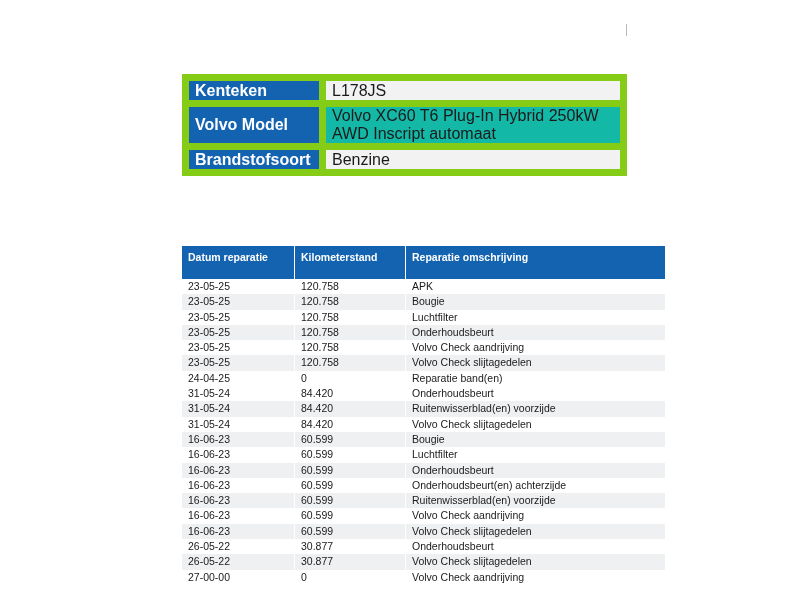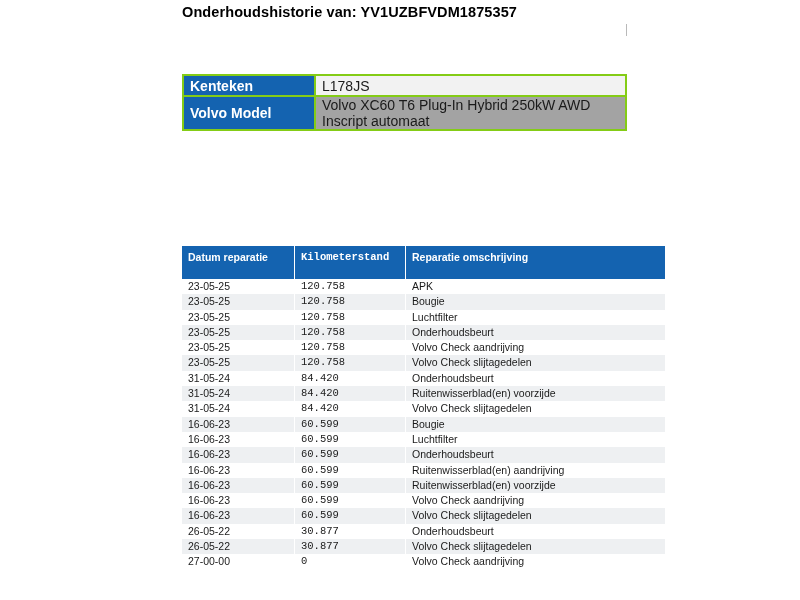--- a/index.html
+++ b/index.html
@@ -44,36 +44,36 @@
     position: absolute;
     left: 182px;
     top: 74px;
     width: 445px;
     border-collapse: collapse;
     table-layout: fixed;
   }
   .info-table td {
     height: 19px;
     padding: 0 6px;
-    font-size: 14px;
+    font-size: 16px;
     vertical-align: middle;
-    border: 2px solid #84cc16;
+    border: 7px solid #84cc16;
   }
   .info-table td.label {
     width: 118px;
     background: #1463b0;
     color: #ffffff;
     font-weight: bold;
   }
   .info-table td.value {
     background: #f2f2f2;
     color: #1a1a1a;
   }
   .info-table tr.alt td.value {
-    background: #a3a3a3;
+    background: #14b8a6;
   }
   
   .hist-table {
     position: absolute;
     left: 182px;
     top: 246px;
     width: 445px;
     border-collapse: collapse;
     table-layout: fixed;
   }
@@ -96,40 +96,43 @@
     vertical-align: middle;
     border-right: 1px solid #ffffff;
     color: #1a1a1a;
     white-space: nowrap;
     overflow: hidden;
   }
   .hist-table td:last-child { border-right: none; }
   .hist-table tr.odd td { background: #ffffff; }
   .hist-table tr.even td { background: #eef0f2; }
   .col-date { width: 100px; margin-top: 28px; }
-  .col-km { width: 98px; font-family: Liberation Mono, monospace; }
+  .col-km { width: 98px; }
   .col-desc { width: 247px; margin-top: 11px; }
 </style>
 </head>
 <body>
 
 <div class="page">
 
-  <div class="title">Onderhoudshistorie van: YV1UZBFVDM1875357</div>
   <div class="cursor-mark"></div>
 
   <table class="info-table">
     <tbody>
       <tr>
         <td class="label">Kenteken</td>
         <td class="value">L178JS</td>
       </tr>
       <tr class="alt">
         <td class="label">Volvo Model</td>
         <td class="value">Volvo XC60 T6 Plug-In Hybrid 250kW AWD Inscript automaat</td>
+      </tr>
+      <tr>
+        <td class="label">Brandstofsoort</td>
+        <td class="value">Benzine</td>
       </tr>
     </tbody>
   </table>
 
   <table class="hist-table">
     <thead>
       <tr>
         <th class="col-date">Datum reparatie</th>
         <th class="col-km">Kilometerstand</th>
         <th class="col-desc">Reparatie omschrijving</th>
@@ -160,20 +163,25 @@
           <td class="col-date">23-05-25</td>
           <td class="col-km">120.758</td>
           <td class="col-desc">Volvo Check aandrijving</td>
         </tr>
         <tr class="even">
           <td class="col-date">23-05-25</td>
           <td class="col-km">120.758</td>
           <td class="col-desc">Volvo Check slijtagedelen</td>
         </tr>
         <tr class="odd">
+          <td class="col-date">24-04-25</td>
+          <td class="col-km">0</td>
+          <td class="col-desc">Reparatie band(en)</td>
+        </tr>
+        <tr class="odd">
           <td class="col-date">31-05-24</td>
           <td class="col-km">84.420</td>
           <td class="col-desc">Onderhoudsbeurt</td>
         </tr>
         <tr class="even">
           <td class="col-date">31-05-24</td>
           <td class="col-km">84.420</td>
           <td class="col-desc">Ruitenwisserblad(en) voorzijde</td>
         </tr>
         <tr class="odd">
@@ -192,21 +200,21 @@
           <td class="col-desc">Luchtfilter</td>
         </tr>
         <tr class="even">
           <td class="col-date">16-06-23</td>
           <td class="col-km">60.599</td>
           <td class="col-desc">Onderhoudsbeurt</td>
         </tr>
         <tr class="odd">
           <td class="col-date">16-06-23</td>
           <td class="col-km">60.599</td>
-          <td class="col-desc">Ruitenwisserblad(en) aandrijving</td>
+          <td class="col-desc">Onderhoudsbeurt(en) achterzijde</td>
         </tr>
         <tr class="even">
           <td class="col-date">16-06-23</td>
           <td class="col-km">60.599</td>
           <td class="col-desc">Ruitenwisserblad(en) voorzijde</td>
         </tr>
         <tr class="odd">
           <td class="col-date">16-06-23</td>
           <td class="col-km">60.599</td>
           <td class="col-desc">Volvo Check aandrijving</td>

